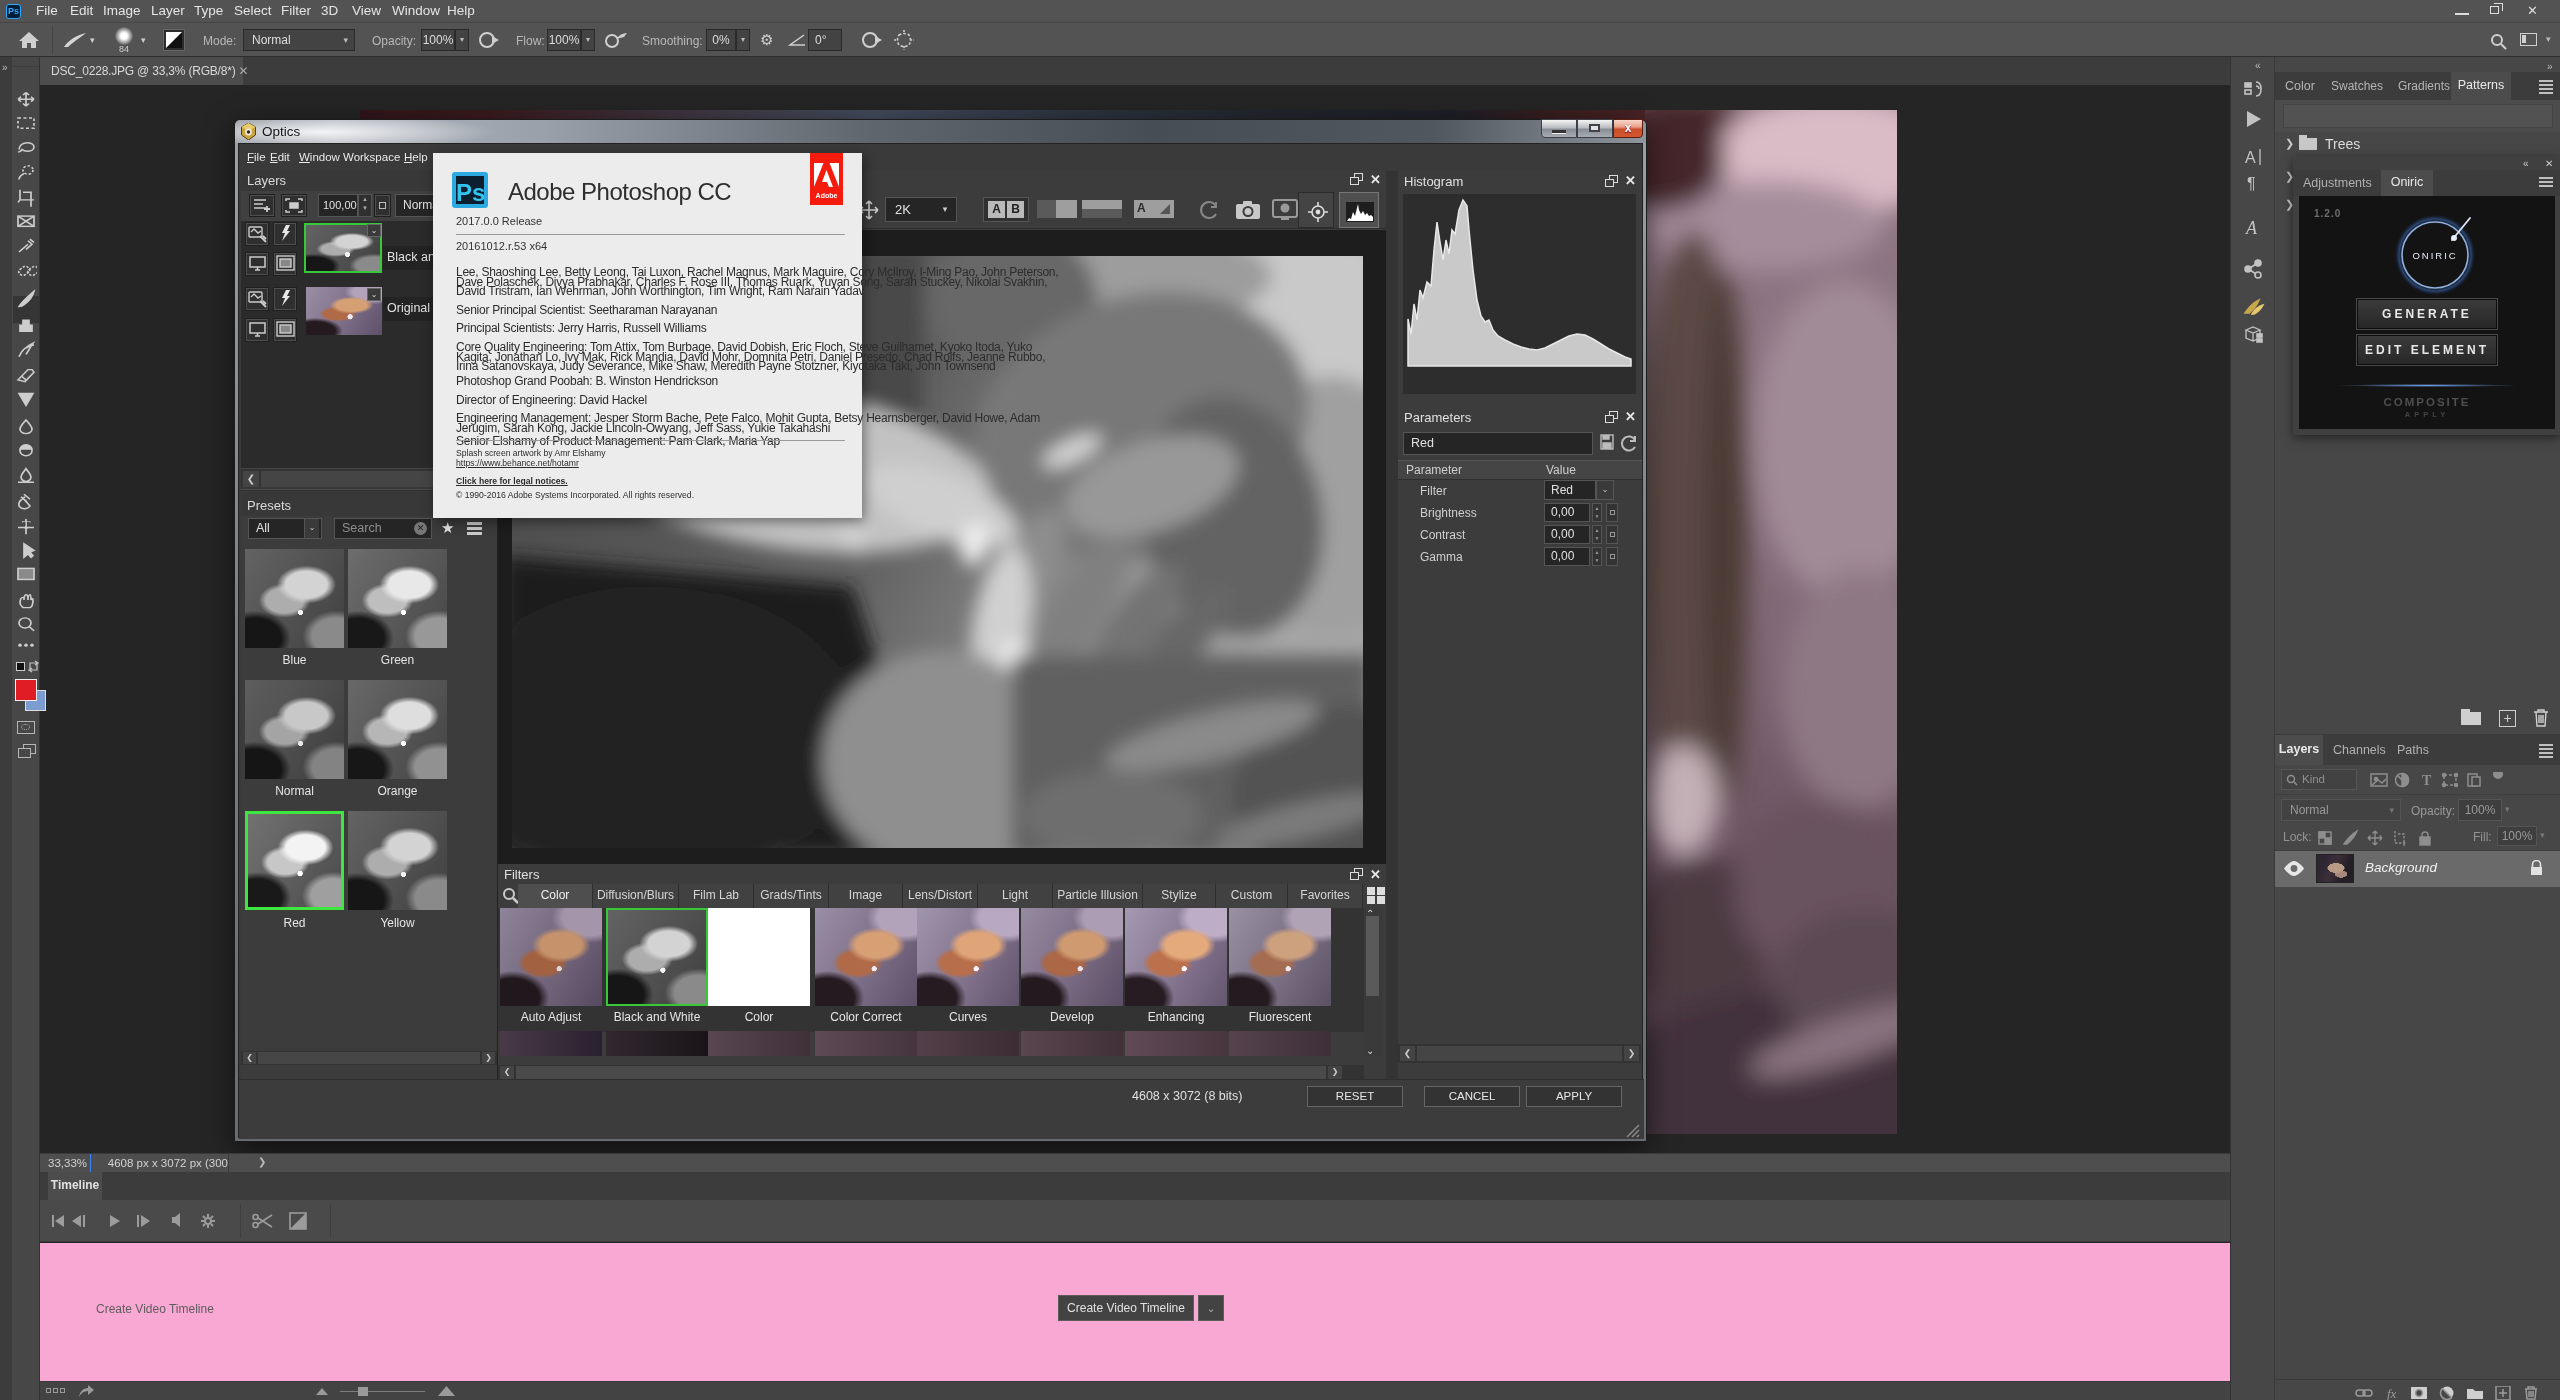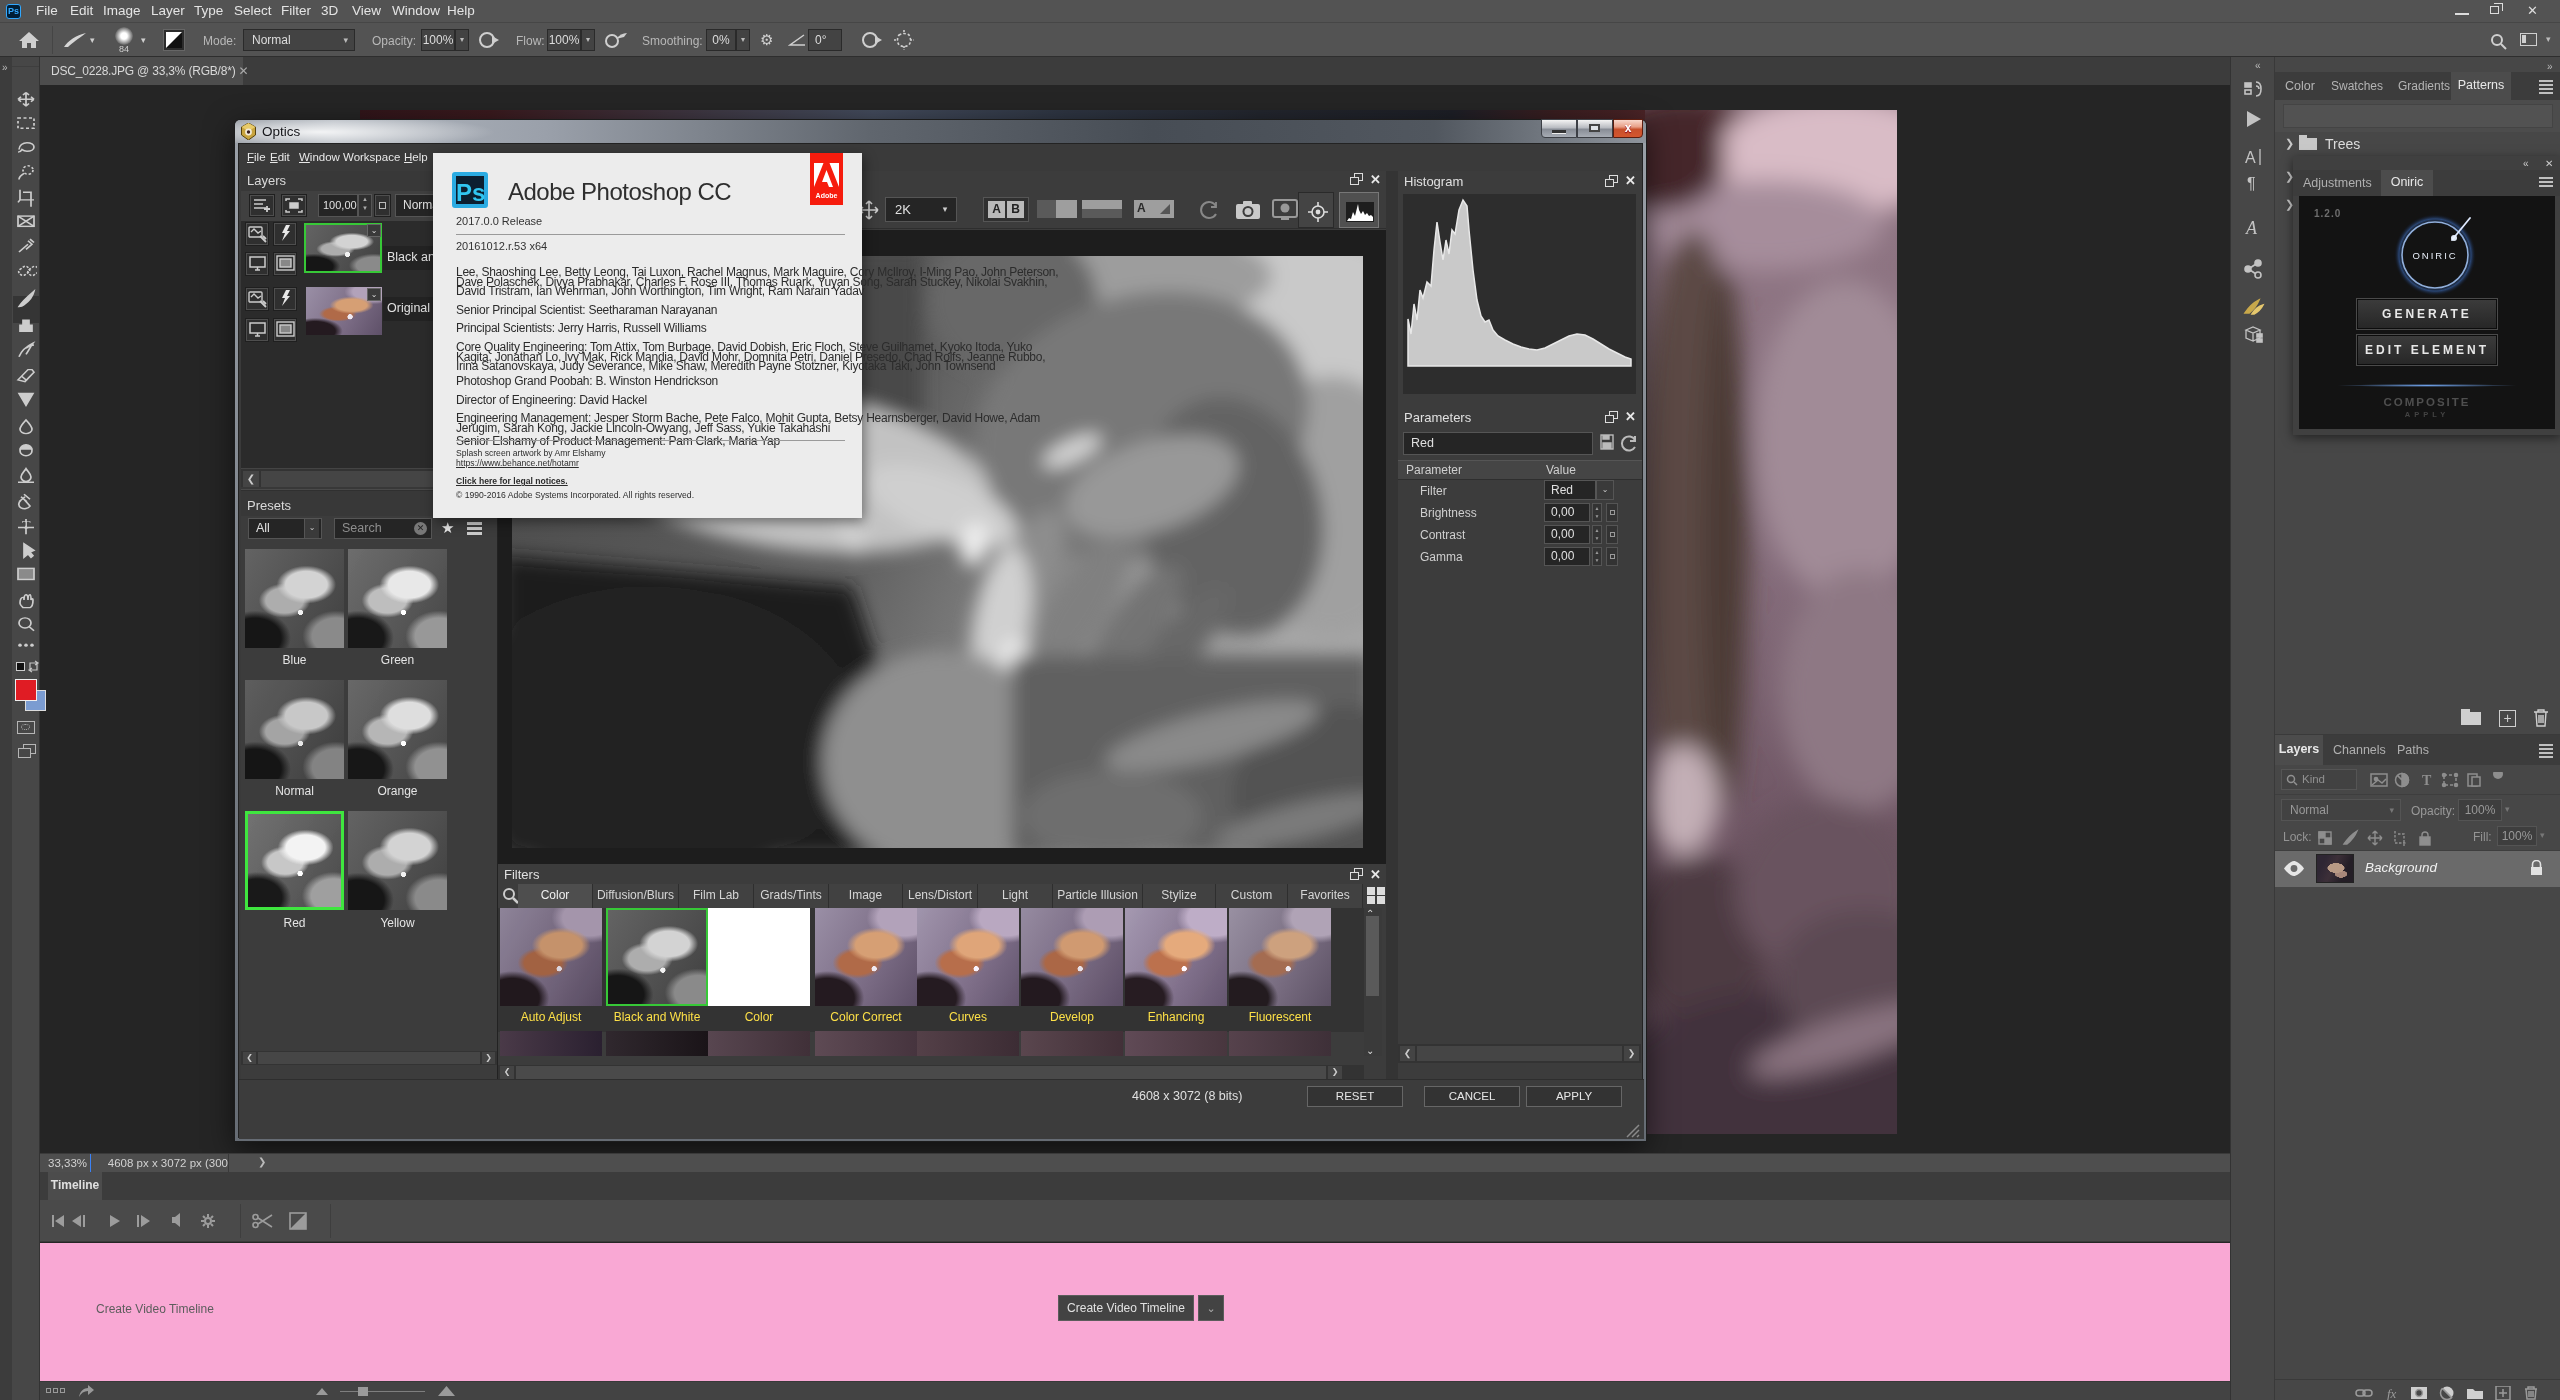--- a/index.html
+++ b/index.html
@@ -27,21 +27,21 @@
 #tlmain{left:40px;top:1243px;width:2190px;height:138px;background:#f9a8d4}
 #tlfoot{left:40px;top:1381px;width:2190px;height:19px;background:#434343;border-top:1px solid #393939}
 
 #optics{left:235px;top:120px;width:1411px;height:1021px;background:linear-gradient(180deg,#9ba1a9,#7a8088 50%,#666c74);border-radius:6px 6px 0 0;box-shadow:0 0 0 1px #1c1c1c,0 8px 30px rgba(0,0,0,0.6)}
 #otitle{left:0;top:0;width:1411px;height:23px;border-radius:5px 5px 0 0;background:radial-gradient(ellipse 250px 24px at 85px 12px,rgba(255,255,255,0.85),rgba(255,255,255,0) 70%),linear-gradient(90deg,#8f959d 0%,#b0b6be 7%,#9aa0aa 22%,#60666e 45%,#474d55 65%,#51575f 85%,#8f959d 100%)}
 #obody{left:3px;top:23px;width:1405px;height:995px;background:#3a3a3a;border:1px solid #232323}
 .sbtn{position:absolute;background:#2f2f2f;border:1px solid #1f1f1f;outline:1px solid #4e4e4e;outline-offset:-2px}
 .obt{position:absolute;top:6px;width:96px;height:21px;background:#333;border:1px solid #666;color:#e6e6e6;font-size:11.5px;text-align:center;line-height:19px}
 .gthumb{background-image:radial-gradient(circle 4px at 56% 64%,#f2f2f2 60%,rgba(0,0,0,0) 72%),radial-gradient(ellipse 50% 32% at 62% 36%,#d3d3d3 42%,rgba(0,0,0,0) 60%),radial-gradient(ellipse 42% 28% at 40% 52%,#adadad 45%,rgba(0,0,0,0) 62%),radial-gradient(ellipse 55% 42% at 10% 90%,#161616 48%,rgba(0,0,0,0) 66%),radial-gradient(ellipse 50% 38% at 92% 88%,#8a8a8a 48%,rgba(0,0,0,0) 68%),linear-gradient(120deg,#636363,#4f4f4f 60%,#404040)}
 .cthumb{background-image:radial-gradient(circle 4px at 58% 62%,#efe9f2 60%,rgba(0,0,0,0) 72%),radial-gradient(ellipse 48% 30% at 60% 38%,#d69f74 42%,rgba(0,0,0,0) 60%),radial-gradient(ellipse 40% 26% at 42% 56%,#b06a48 45%,rgba(0,0,0,0) 62%),radial-gradient(ellipse 55% 42% at 12% 92%,#241a20 48%,rgba(0,0,0,0) 66%),radial-gradient(ellipse 55% 38% at 88% 10%,#b2a2ba 48%,rgba(0,0,0,0) 68%),linear-gradient(120deg,#9a8fa6,#7a6b84 60%,#5e5068)}
-.flabel{position:absolute;top:146px;width:102px;text-align:center;color:#fde047;font-size:12px}
+.flabel{position:absolute;top:146px;width:102px;text-align:center;color:#e5e5e5;font-size:12px}
 .ftab{position:absolute;top:20px;height:24px;color:#d6d6d6;font-size:12px;text-align:center;line-height:23px;border-right:1px solid #2e2e2e;background:#414141}
 .prow{position:absolute;color:#cfcfcf;font-size:12px}
 .cr{position:absolute;left:23px;white-space:nowrap;color:#2c2c2c;font-size:12px;letter-spacing:-0.25px}
 </style></head>
 <body>
 <div id="root">
 <div class="abs" id="menubar">
  <div class="abs" style="left:6px;top:4px;width:15px;height:15px;background:#001e36;border-radius:3px;border:1px solid #31a8ff;color:#31a8ff;font-size:9px;font-weight:bold;text-align:center;line-height:13px">Ps</div>
  <div class="tx m" style="left:36px">File</div>
  <div class="tx m" style="left:70px">Edit</div>

